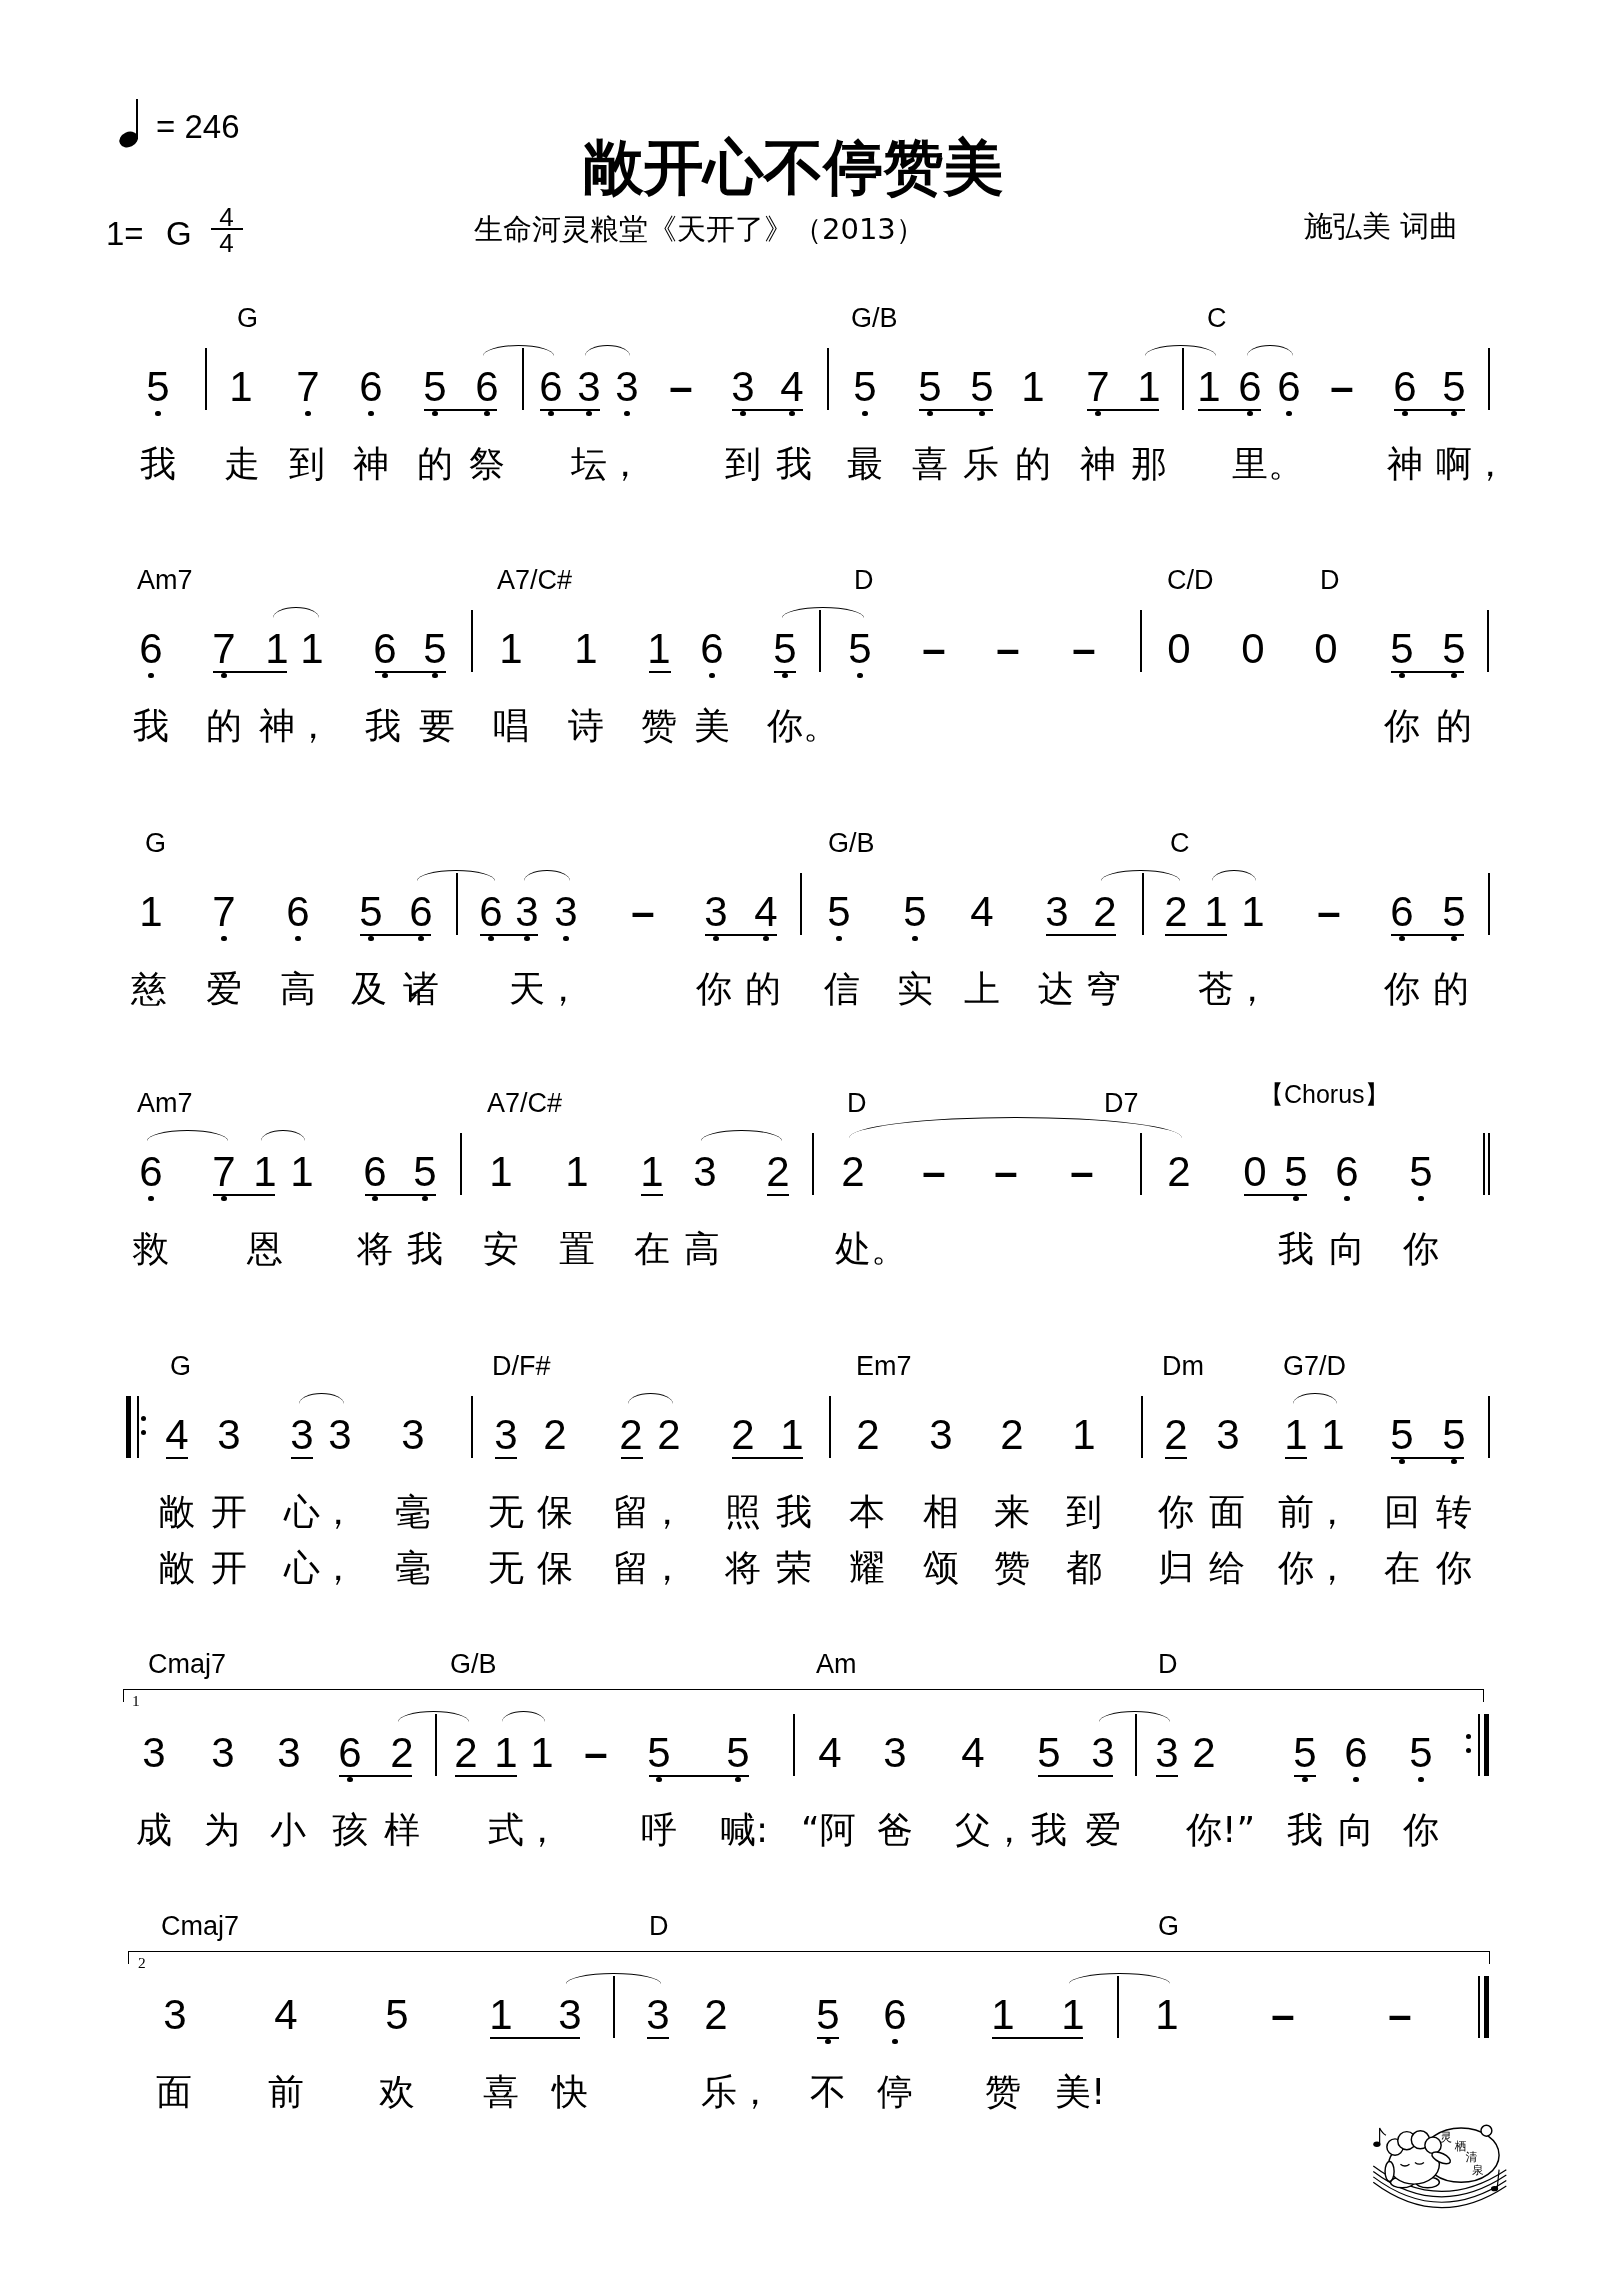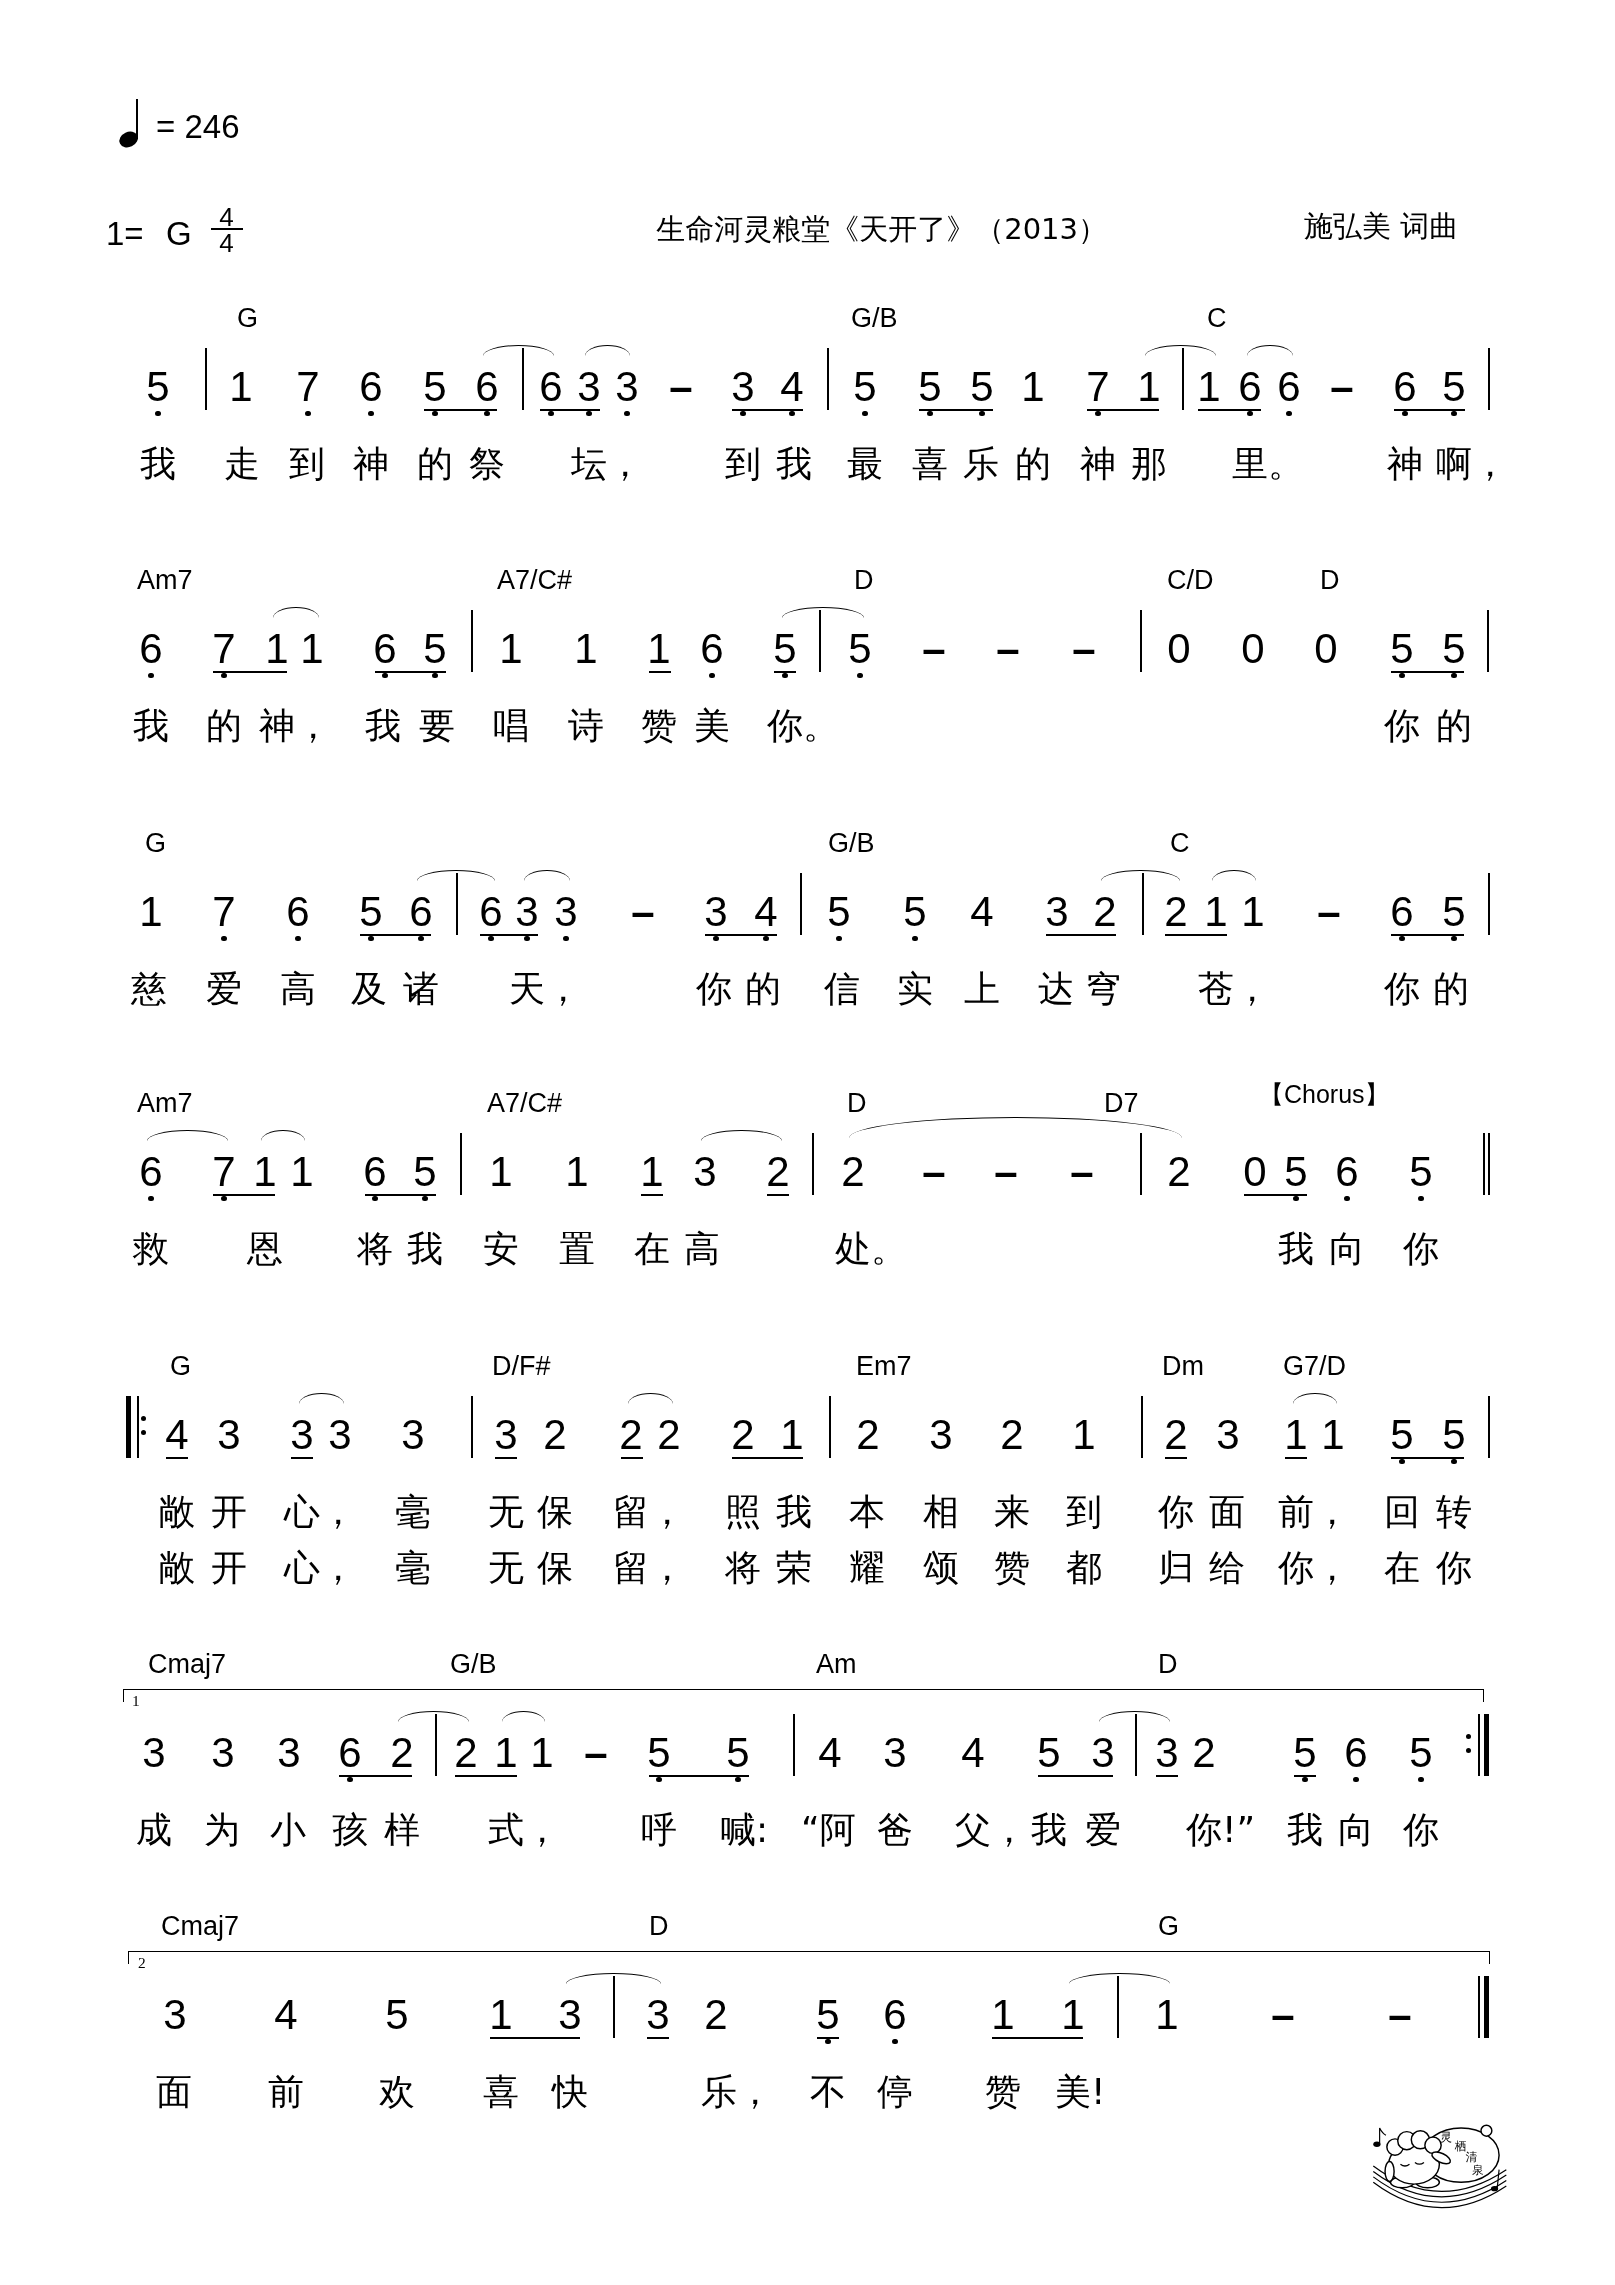--- a/index.html
+++ b/index.html
@@ -5,21 +5,21 @@
 *{box-sizing:border-box}
 html,body{margin:0;padding:0;background:#fff}
 #page{position:relative;width:1616px;height:2285px;background:#fff;overflow:hidden;color:#000;font-family:"Liberation Sans",sans-serif}
 .tempo-head{position:absolute;left:119px;top:132px;width:19px;height:14.5px;border-radius:50%;background:#000;transform:rotate(-25deg)}
 .tempo-stem{position:absolute;left:136px;top:99px;width:1.8px;height:40px;background:#000}
 .tempo{position:absolute;left:156px;top:110px;font:33px/33px "Liberation Sans",sans-serif;white-space:nowrap}
 .key{position:absolute;top:217px;font:33px/33px "Liberation Sans",sans-serif;white-space:nowrap}
 .ts{position:absolute;left:213px;width:27px;text-align:center;font:26px/26px "Liberation Sans",sans-serif}
 .ts-line{position:absolute;left:211px;top:228px;width:32px;height:1.8px;background:#000}
 .title{position:absolute;left:477px;top:136px;width:633px;text-align:center;font:bold 60px/63px "DejaVu Sans",sans-serif;white-space:nowrap}
-.subtitle{position:absolute;left:474px;top:213px;width:633px;text-align:right;font:29px/33px "DejaVu Sans",sans-serif;white-space:nowrap}
+.subtitle{position:absolute;left:474px;top:213px;width:633px;text-align:left;font:29px/33px "DejaVu Sans",sans-serif;white-space:nowrap}
 .credits{position:absolute;left:1304px;top:210px;font:29px/33px "DejaVu Sans",sans-serif;white-space:nowrap}
 .sys{position:absolute;left:0;width:1616px;height:0}
 .n{position:absolute;top:-21px;width:36px;margin-left:-18px;text-align:center;font:42px/42px "Liberation Sans",sans-serif;font-weight:normal;font-style:normal}
 .n.dash{font-weight:bold}
 .n[data-o="lo"]::after{content:"";position:absolute;left:15.4px;top:45px;width:5.4px;height:5.4px;border-radius:50%;background:#000}
 .ch{position:absolute;top:-82px;font:27px/27px "Liberation Sans",sans-serif;white-space:nowrap}
 .sys.v .ch{top:-102px}
 .lbl{position:absolute;top:-90px;font:25px/25px "Liberation Sans",sans-serif;white-space:nowrap}
 .ly{position:absolute;top:59px;font:36px/36px "DejaVu Sans",sans-serif;white-space:nowrap}
 .ly.r2{top:115px}
@@ -41,20 +41,21 @@
   <div>
     <i class="tempo-head"></i>
     <i class="tempo-stem"></i>
     <span class="tempo">= 246</span>
   </div>
   <span class="key" style="left:106px">1=</span>
   <span class="key" style="left:166px">G</span>
   <span class="ts" style="top:204px">4</span>
   <i class="ts-line"></i>
   <span class="ts" style="top:230px">4</span>
+  <div class="title">敞开心不停赞美</div>
   <div class="subtitle">生命河灵粮堂《天开了》（2013）</div>
   <div class="credits">施弘美 词曲</div>
 
   <div class="sys" style="top:387px">
     <span class="ch" style="left:237px">G</span>
     <span class="ch" style="left:851px">G/B</span>
     <span class="ch" style="left:1207px">C</span>
 
     <i class="bl" style="left:206px"></i>
     <i class="bl" style="left:523px"></i>

